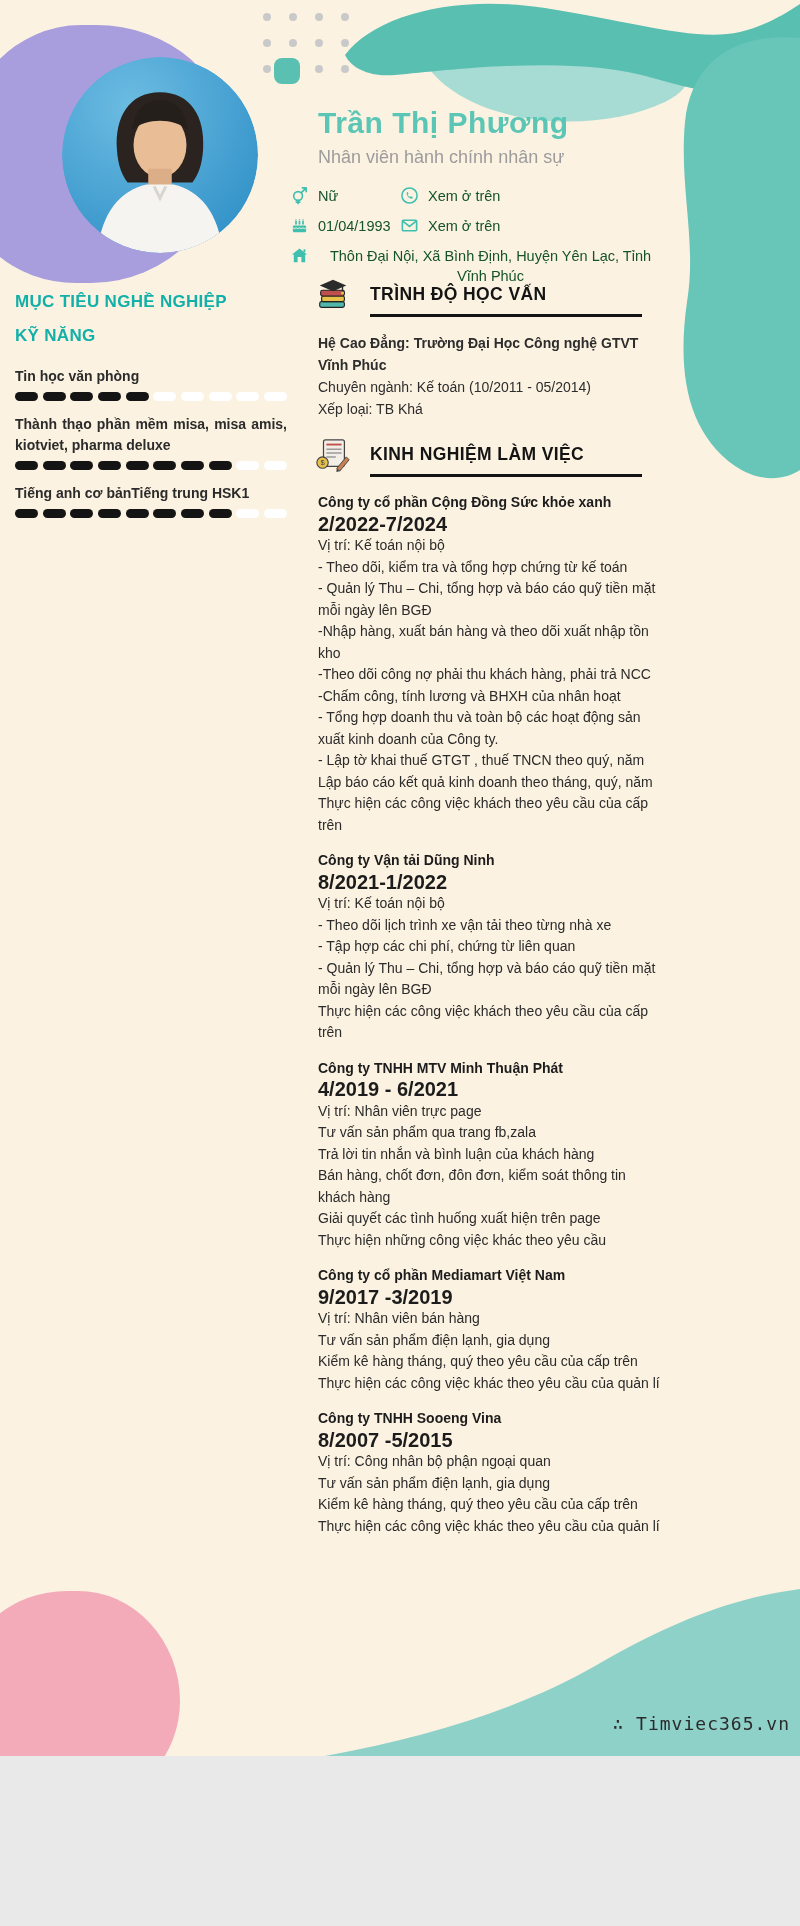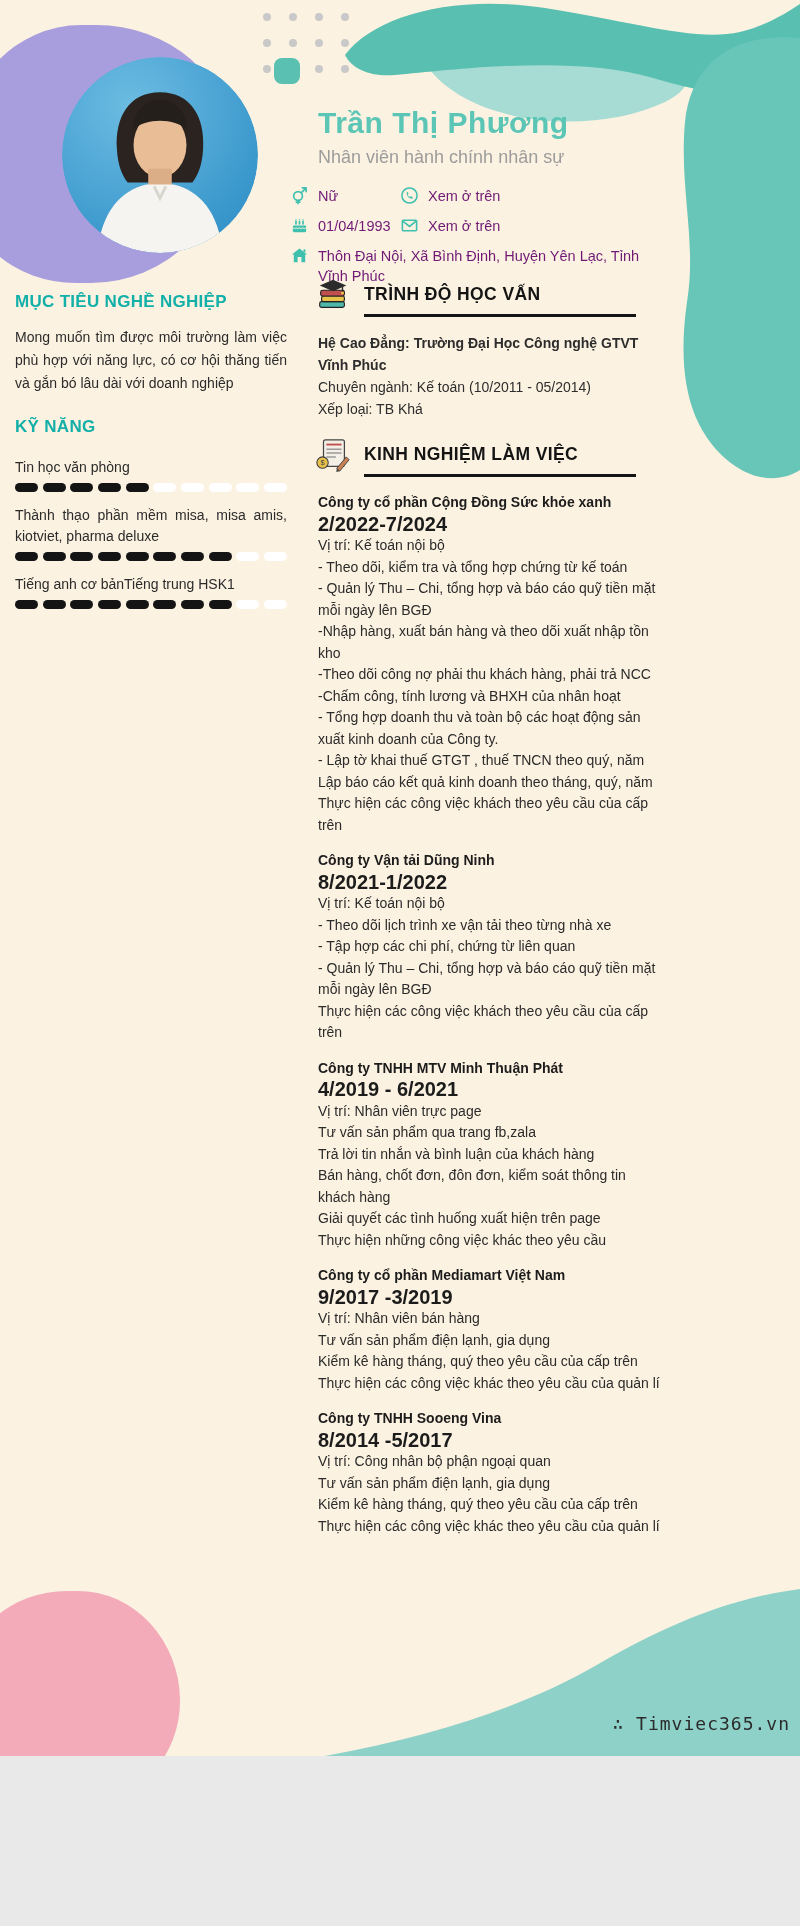--- a/index.html
+++ b/index.html
@@ -21,37 +21,37 @@
   .dots-grid { position:absolute; left:263px; top:13px; display:grid;
     grid-template-columns:repeat(4, 8px); grid-gap:18px; }
   .dots-grid span { width:8px; height:8px; border-radius:50%; background:#c9c9c9; }
   
   .photo { position:absolute; left:62px; top:57px; width:196px; height:196px;
     border-radius:50%; overflow:hidden; }
   
   .header { position:absolute; left:288px; top:106px; width:380px; }
   .name { margin-left:30px; font-size:30px; font-weight:bold; color:#5bc6b6; letter-spacing:0.5px; }
   .subtitle { margin-left:30px; margin-top:7px; font-size:18px; color:#9c9c9c; margin-bottom:18px; }
-  .info-row { display:flex; align-items:flex-start; margin-bottom:11px; font-size:14.5px; color:#701a75; }
+  .info-row { display:flex; align-items:flex-start; margin-bottom:11px; font-size:14.5px; color:#14532d;text-align:center; }
   .info-cell { display:flex; align-items:center; }
   .info-cell.c1 { width:110px; }
   .icon-slot { width:22px; margin-right:8px; display:flex; justify-content:center; flex:0 0 22px; }
   .addr-text { line-height:20px; width:345px; }
   
   .left-col { position:absolute; left:15px; top:292px; width:272px; }
   .l-heading { font-size:17px; font-weight:bold; color:#12b0a8; letter-spacing:0.3px; margin-bottom:14px; }
   .objective-text { font-size:14px; line-height:1.65; text-align:justify; margin-bottom:22px; color:#2b2b2b; }
-  .skill { margin-bottom:6px; }
+  .skill { margin-bottom:6px;font-weight:bold; }
   .skill-label { font-size:14px; line-height:1.5; text-align:justify; color:#2b2b2b; }
   .dots-row { display:flex; justify-content:space-between; margin:5px 0 13px; }
   .dot { width:23px; height:9px; border-radius:5px; background:#ffffff; }
   .dot.filled { background:#141414; }
   
   .right-col { position:absolute; left:318px; top:276px; width:346px; }
-  .r-section-header { display:flex; align-items:flex-start; gap:12px; margin:0 0 14px -4px; }
+  .r-section-header { display:flex; align-items:flex-start; gap:18px; margin:0 0 14px -4px; }
   .r-header-text { font-size:17.5px; font-weight:bold; color:#141414; letter-spacing:0.4px;
     border-bottom:3px solid #141414; padding:8px 2px 9px 0; min-width:272px; }
   .edu-line { font-size:14px; line-height:22px; }
   .edu-line.b { font-weight:bold; }
   .edu-block { margin-bottom:16px; }
   .job { margin-bottom:14px; }
   .job-company { font-size:14px; font-weight:bold; line-height:21.5px; color:#1c1c1c; }
   .job-period { font-size:20px; font-weight:bold; line-height:21.5px; color:#1c1c1c; }
   .job-line { font-size:14px; line-height:21.5px; color:#2b2b2b; }
   
@@ -165,21 +165,20 @@
           <path d="M10 2.5 L18 9 L16 9 L16 17 L12 17 L12 11.5 L8 11.5 L8 17 L4 17 L4 9 L2 9 Z"></path>
           <rect x="14.2" y="3.5" width="2" height="3"></rect>
         </svg>
       </span>
       <span class="addr-text">Thôn Đại Nội, Xã Bình Định, Huyện Yên Lạc, Tỉnh Vĩnh Phúc</span>
     </div>
   </div>
 
   <div class="left-col">
     <div class="l-heading">MỤC TIÊU NGHỀ NGHIỆP</div>
-    <div class="objective-text">Mong muốn tìm được môi trường làm việc phù hợp với năng lực, có cơ hội thăng tiến và gắn bó lâu dài với doanh nghiệp</div>
 
     <div class="l-heading" style="margin-bottom:20px;">KỸ NĂNG</div>
 
     <div class="skill">
       <div class="skill-label">Tin học văn phòng</div>
       <div class="dots-row">
           <span class="dot filled"></span>
           <span class="dot filled"></span>
           <span class="dot filled"></span>
           <span class="dot filled"></span>
@@ -300,21 +299,21 @@
       <div class="job-company">Công ty cổ phần Mediamart Việt Nam</div>
       <div class="job-period">9/2017 -3/2019</div>
       <div class="job-line">Vị trí: Nhân viên bán hàng</div>
       <div class="job-line">Tư vấn sản phẩm điện lạnh, gia dụng</div>
       <div class="job-line">Kiểm kê hàng tháng, quý theo yêu cầu của cấp trên</div>
       <div class="job-line">Thực hiện các công việc khác theo yêu cầu của quản lí</div>
     </div>
 
     <div class="job">
       <div class="job-company">Công ty TNHH Sooeng Vina</div>
-      <div class="job-period">8/2014 -5/2017</div>
+      <div class="job-period">8/2007 -5/2015</div>
       <div class="job-line">Vị trí: Công nhân bộ phận ngoại quan</div>
       <div class="job-line">Tư vấn sản phẩm điện lạnh, gia dụng</div>
       <div class="job-line">Kiểm kê hàng tháng, quý theo yêu cầu của cấp trên</div>
       <div class="job-line">Thực hiện các công việc khác theo yêu cầu của quản lí</div>
     </div>
 
   </div>
 
   <div class="blob-pink"></div>
   <svg class="svg-bottomright" width="475" height="175" viewBox="0 0 475 175">

